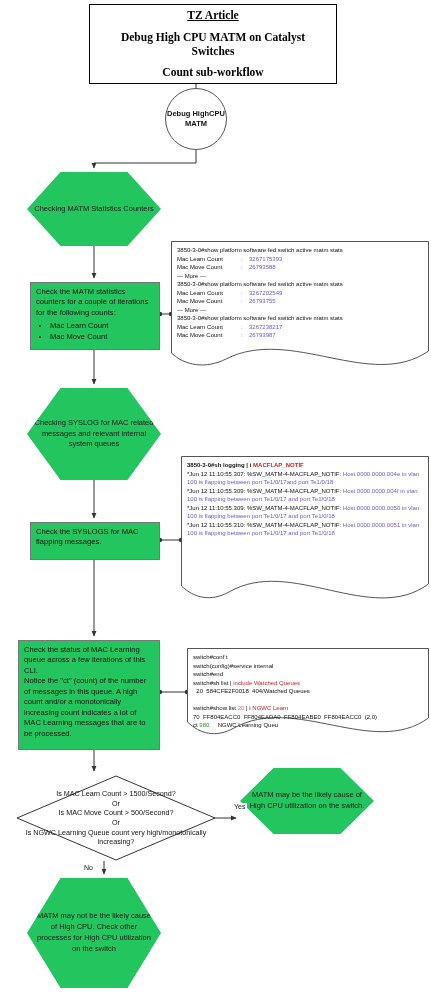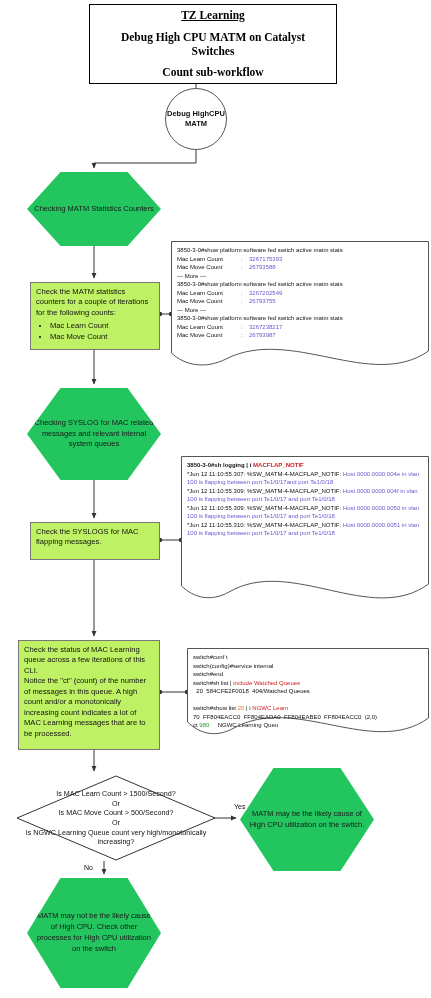--- a/index.html
+++ b/index.html
@@ -43,26 +43,26 @@
     -webkit-clip-path:polygon(25% 0%,75% 0%,100% 50%,75% 100%,25% 100%,0% 50%);
     clip-path:polygon(25% 0%,75% 0%,100% 50%,75% 100%,25% 100%,0% 50%);
   }
   .hex span{
     font-family:"Liberation Sans", sans-serif;
     font-size:7.5px;line-height:1.45;text-align:center;color:#1a1a1a;
     padding:0 6px;display:block;
   }
   #hex-matm{left:27px;top:172px;width:134px;height:74px;}
   #hex-syslog{left:27px;top:388px;width:134px;height:92px;}
-  #hex-yes{left:240px;top:768px;width:134px;height:103px;}
+  #hex-yes{left:240px;top:768px;width:134px;height:66px;}
   #hex-no{left:27px;top:878px;width:134px;height:110px;}
 
   
   .proc{
-    position:absolute;border:1px solid #777;background:#bef264;box-sizing:border-box;
+    position:absolute;border:1px solid #777;background:#22c55e;box-sizing:border-box;
     font-family:"Liberation Sans", sans-serif;
     font-size:7.6px;line-height:1.38;color:#111;
     padding:4px 5px;
   }
   #proc-stats{left:30px;top:282px;width:130px;height:68px;}
   #proc-syslog{left:30px;top:522px;width:130px;height:38px;}
   #proc-queue{left:18px;top:640px;width:142px;height:110px;}
   .proc ul{margin:3px 0 0 0;padding-left:14px;}
   .proc li{margin:0;padding:0;list-style-type:disc;}
 
@@ -152,21 +152,21 @@
     <circle cx="187" cy="692" r="2.2" fill="#333"></circle>
 
     <path d="M94,750 L94,771" stroke="#333" stroke-width="1" fill="none" marker-end="url(#ah)"></path>
 
     <path d="M204,818 L236,818" stroke="#333" stroke-width="1" fill="none" marker-end="url(#ah)"></path>
 
     <path d="M104,861 L104,874" stroke="#333" stroke-width="1" fill="none" marker-end="url(#ah)"></path>
   </svg>
 
   <div class="title-box">
-    <div class="t-line t-article">TZ Learning</div>
+    <div class="t-line t-article">TZ Article</div>
     <div class="t-line t-main">Debug High CPU MATM on Catalyst Switches</div>
     <div class="t-line t-sub">Count sub-workflow</div>
   </div>
 
   <div class="start-node">
     <span>Debug HighCPU MATM</span>
   </div>
 
   <div class="hex" id="hex-matm">
     <span>Checking MATM Statistics Counters</span>

